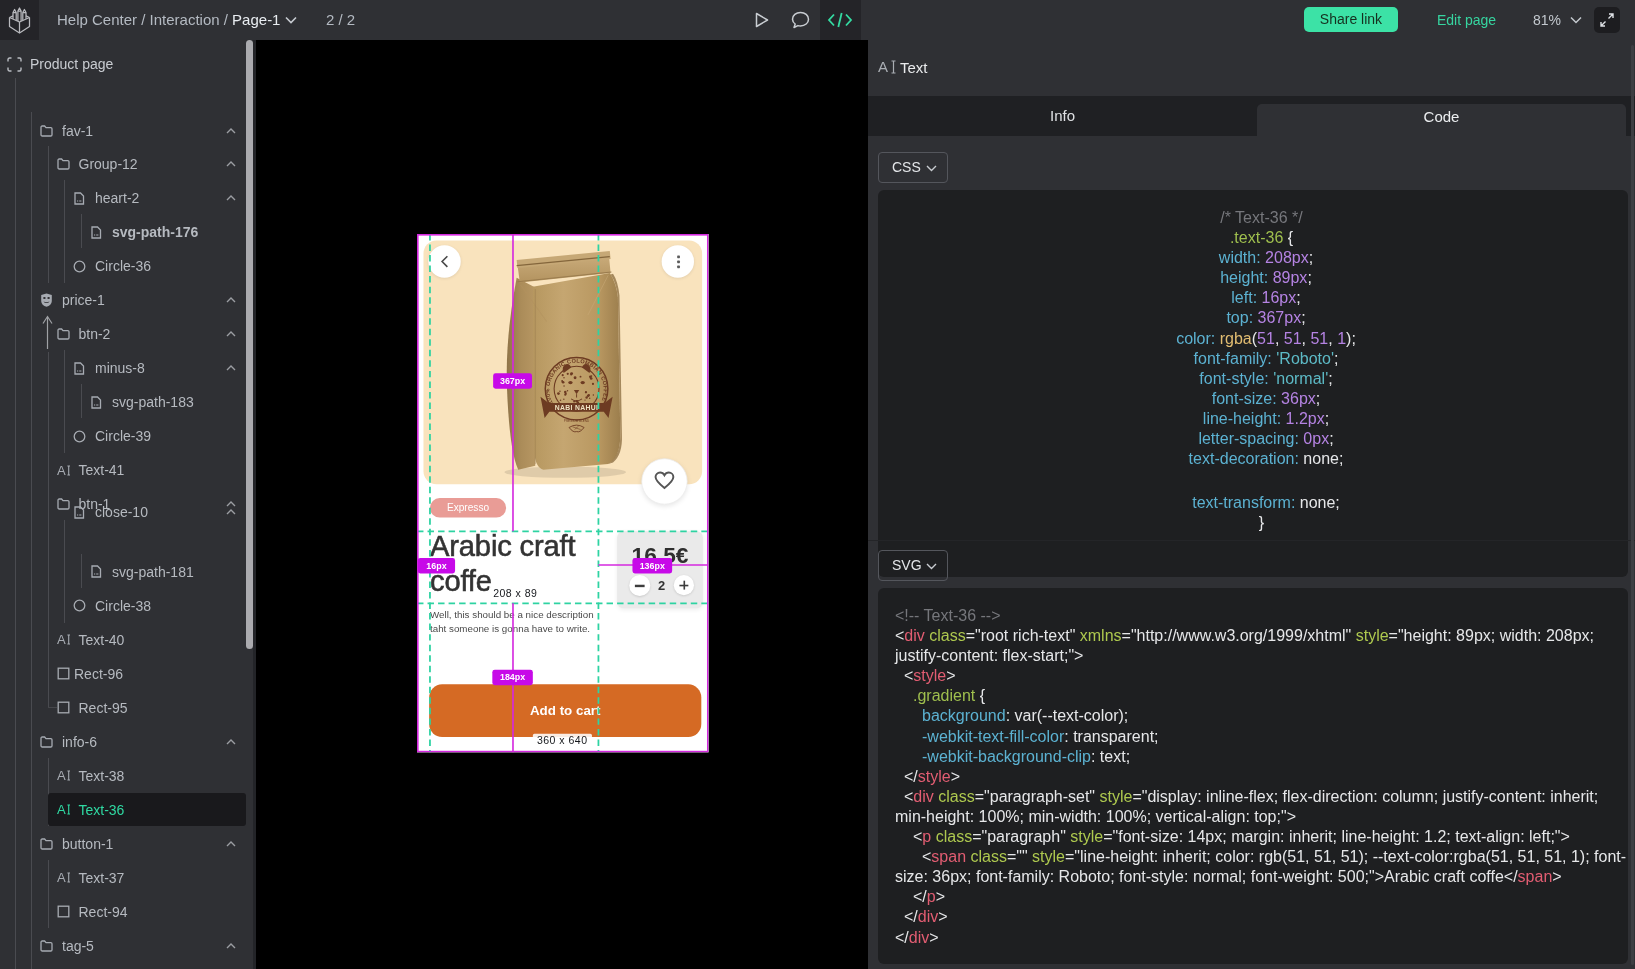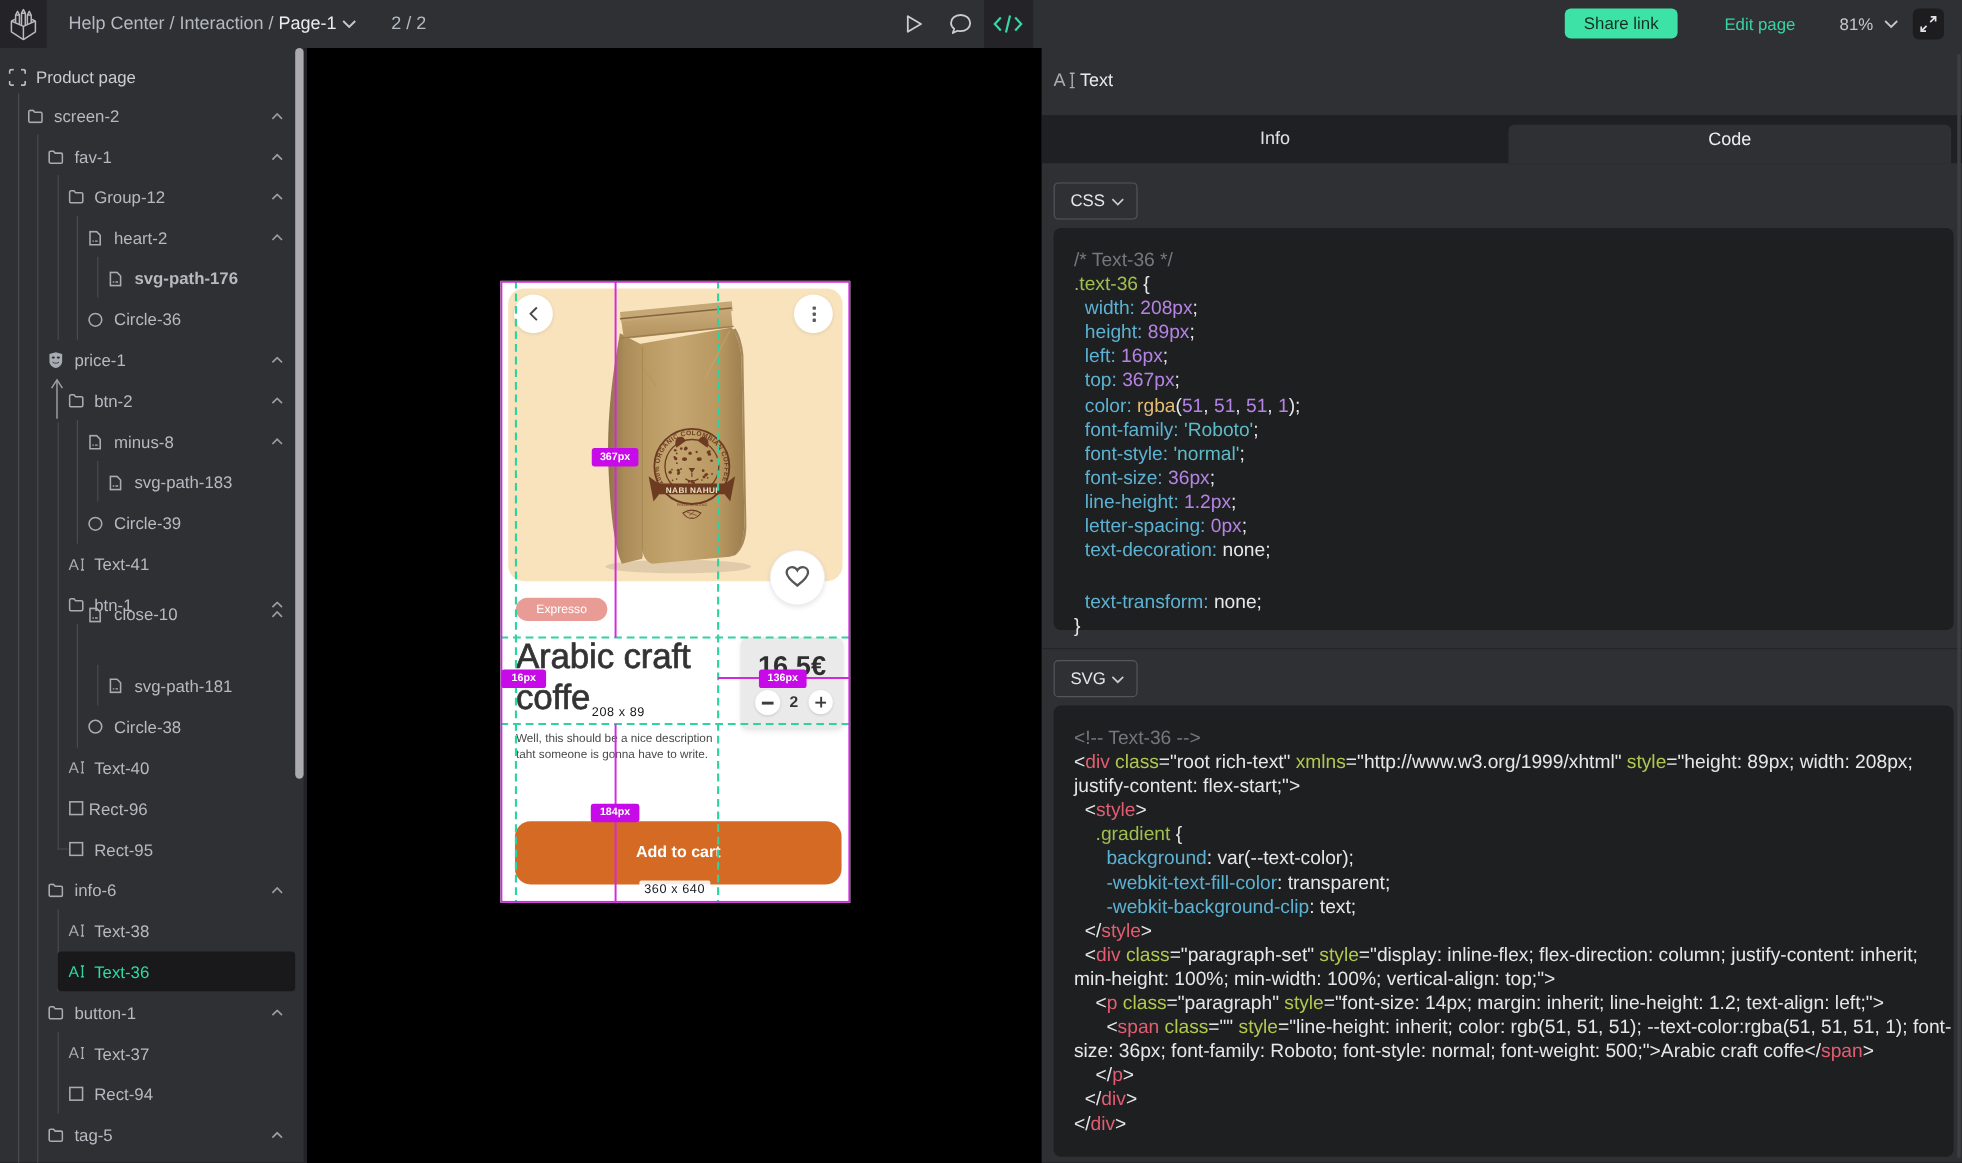--- a/index.html
+++ b/index.html
@@ -93,31 +93,20 @@
 <div class="guide" style="left:64px;top:310px;height:102.5px;"></div>
 <div class="guide" style="left:64px;top:480px;height:102.5px;"></div>
 <div class="guide" style="left:80.5px;top:174px;height:34px;"></div>
 <div class="guide" style="left:80.5px;top:344px;height:34px;"></div>
 <div class="guide" style="left:80.5px;top:514px;height:34px;"></div>
 <div style="position:absolute;left:47.5px;top:667px;width:9px;height:1px;background:#46474b;"></div>
 <svg style="position:absolute;left:40px;top:274px;" width="16" height="36" viewBox="0 0 16 36">
       <path d="M7.5 3 L7.5 35" stroke="#9fa1a5" stroke-width="1.2"></path>
       <path d="M3 9.5 L7.5 2.5 L12 9.5" stroke="#9fa1a5" stroke-width="1.2" fill="none"></path>
     </svg>
-<div class="trow" style="left:0;top:39.5px;width:256px;">
-      <div style="position:absolute;left:23px;top:50%;transform:translateY(-50%);height:14px;display:flex;align-items:center;">
-        <svg width="13" height="12" viewBox="0 0 13 12">
-          <path d="M1 2.2 C1 1.5 1.5 1 2.2 1 L4.6 1 L6 2.6 L10.8 2.6 C11.5 2.6 12 3.1 12 3.8 L12 9.8 C12 10.5 11.5 11 10.8 11 L2.2 11 C1.5 11 1 10.5 1 9.8 Z" fill="none" stroke="#a7abb2" stroke-width="1.3"></path>
-        </svg>
-      </div>
-      <div class="lbl" style="left:45px;color:#b6bac0;">screen-2</div>
-      <svg class="chev" style="left:226px;top:50%;transform:translateY(-50%);" viewBox="0 0 10 6">
-        <path d="M1 5 L5 1 L9 5" stroke="#9b9da2" stroke-width="1.4" fill="none"></path>
-      </svg>
-    </div>
 <div class="trow" style="left:0;top:73.5px;width:256px;">
       <div style="position:absolute;left:40px;top:50%;transform:translateY(-50%);height:14px;display:flex;align-items:center;">
         <svg width="13" height="12" viewBox="0 0 13 12">
           <path d="M1 2.2 C1 1.5 1.5 1 2.2 1 L4.6 1 L6 2.6 L10.8 2.6 C11.5 2.6 12 3.1 12 3.8 L12 9.8 C12 10.5 11.5 11 10.8 11 L2.2 11 C1.5 11 1 10.5 1 9.8 Z" fill="none" stroke="#a7abb2" stroke-width="1.3"></path>
         </svg>
       </div>
       <div class="lbl" style="left:62px;color:#b6bac0;">fav-1</div>
       <svg class="chev" style="left:226px;top:50%;transform:translateY(-50%);" viewBox="0 0 10 6">
         <path d="M1 5 L5 1 L9 5" stroke="#9b9da2" stroke-width="1.4" fill="none"></path>
       </svg>
@@ -509,21 +498,21 @@
         <path d="M13.5 3 L17.5 3 M15.5 3 L15.5 15 M13.5 15 L17.5 15" stroke="#a9adb3" stroke-width="1.2" fill="none"></path>
       </svg></div>
 <div style="position:absolute;left:32px;top:19px;font-size:15px;color:#e9eaec;">Text</div>
 <div style="position:absolute;left:0;top:56px;width:767px;height:40px;background:#1f2023;"></div>
 <div style="position:absolute;left:389px;top:64px;width:369px;height:32px;background:#2f3034;border-radius:5px 5px 0 0;"></div>
 <div style="position:absolute;left:0;top:56px;width:389px;height:25px;text-align:center;line-height:40px;font-size:15px;color:#dfe1e4;">Info</div>
 <div style="position:absolute;left:389px;top:58px;width:369px;height:38px;text-align:center;line-height:38px;font-size:15px;color:#eceef0;">Code</div>
 <div class="dd" style="left:10px;top:112px;">CSS<svg style="position:absolute;right:10px;top:12px;" width="11" height="7" viewBox="0 0 11 7">
         <path d="M1 1 L5.5 5.5 L10 1" stroke="#c9ccd1" stroke-width="1.4" fill="none"></path>
       </svg></div>
-<div class="codeblock" style="top:150px;height:335px;padding:18px 0 0 17px;">
+<div class="codeblock" style="top:150px;height:387px;padding:18px 0 0 17px;text-align:center;">
       <div class="ln" style="padding-left:0px;"><span class="cm">/* Text-36 */</span></div>
 <div class="ln" style="padding-left:0px;"><span class="sel">.text-36</span> {</div>
 <div class="ln" style="padding-left:9px;"><span class="pr">width:</span> <span class="nu">208px</span>;</div>
 <div class="ln" style="padding-left:9px;"><span class="pr">height:</span> <span class="nu">89px</span>;</div>
 <div class="ln" style="padding-left:9px;"><span class="pr">left:</span> <span class="nu">16px</span>;</div>
 <div class="ln" style="padding-left:9px;"><span class="pr">top:</span> <span class="nu">367px</span>;</div>
 <div class="ln" style="padding-left:9px;"><span class="pr">color:</span> <span class="fn">rgba</span>(<span class="nu">51</span>, <span class="nu">51</span>, <span class="nu">51</span>, <span class="nu">1</span>);</div>
 <div class="ln" style="padding-left:9px;"><span class="pr">font-family:</span> <span class="st">'Roboto'</span>;</div>
 <div class="ln" style="padding-left:9px;"><span class="pr">font-style:</span> <span class="st">'normal'</span>;</div>
 <div class="ln" style="padding-left:9px;"><span class="pr">font-size:</span> <span class="nu">36px</span>;</div>

